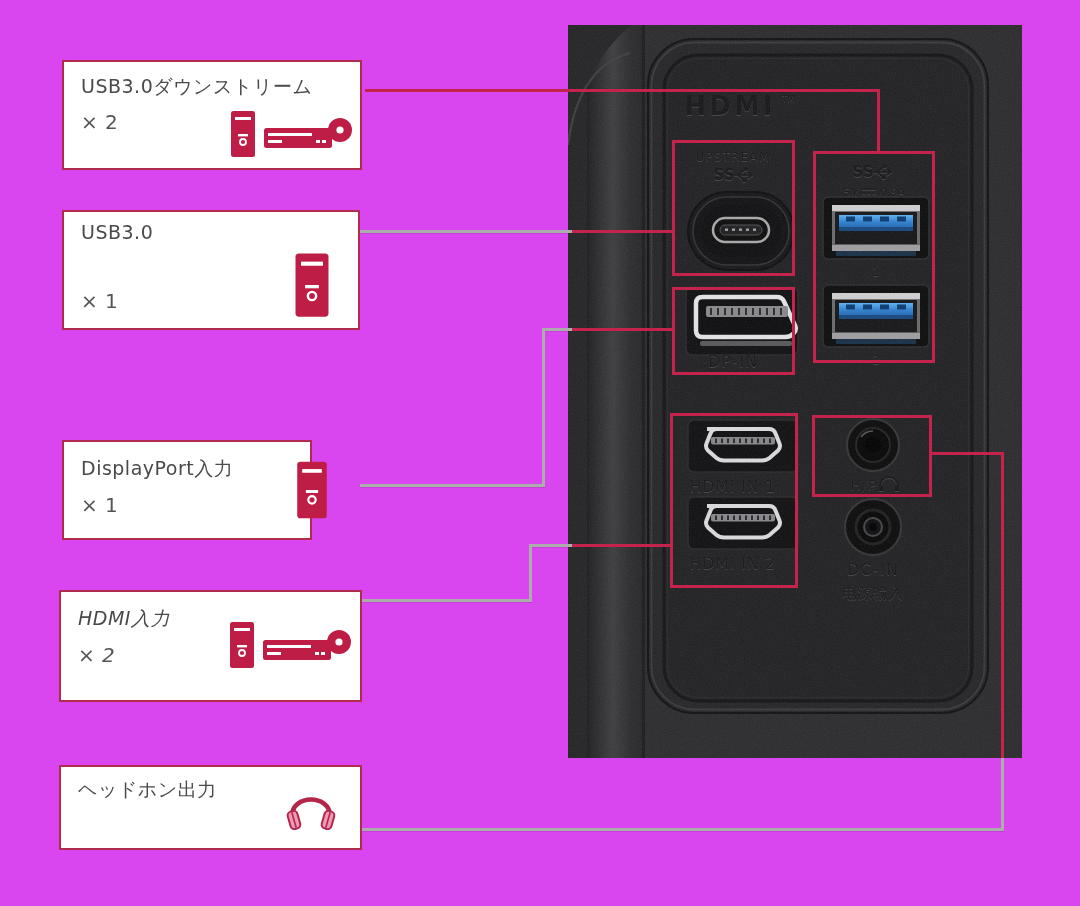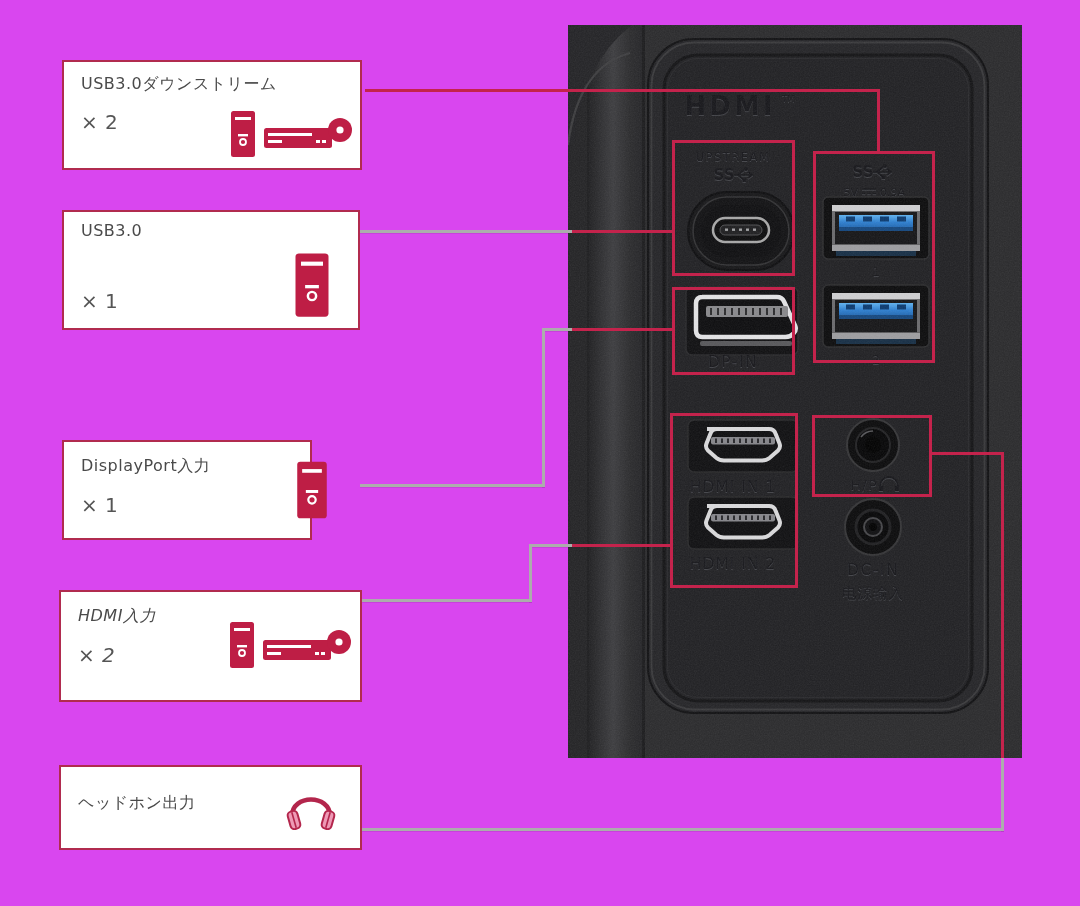--- a/index.html
+++ b/index.html
@@ -1,21 +1,21 @@
 <!DOCTYPE html>
 <html><head>
 <meta charset="utf-8">
 <style>
   html,body{margin:0;padding:0;background:#ffffff;}
   .stage{position:relative;width:1080px;height:906px;background:#d946ef;overflow:hidden;
          font-family:"DejaVu Sans","Liberation Sans",sans-serif;}
   
   .callout{position:absolute;background:#ffffff;border:2.5px solid #B12B4F;box-sizing:border-box;color:#4A4A4A;}
   .c-line{position:absolute;left:17px;white-space:nowrap;letter-spacing:0.5px;}
-  .c-title{font-size:16px;}
+  .c-title{font-size:19px;}
   .c-count{font-size:20px;color:#555555;}
   .c-icon{position:absolute;}
   
   .seg{position:absolute;}
   .seg.red{background:#C4234C;}
   .seg.gray{background:#ACACAC;box-shadow:0 1px 0 rgba(0,0,0,0.08);}
   
   .pbox{position:absolute;border:3px solid #C4234C;box-sizing:border-box;background:transparent;}
   
   .monitor{position:absolute;left:568px;top:25px;}
@@ -313,21 +313,21 @@
           <rect x="52" y="24" width="4" height="3"></rect>
           <rect x="58" y="24" width="4" height="3"></rect>
         <rect x="4" y="24" width="14" height="3"></rect>
         </g>
       <circle cx="76" cy="14" r="12" fill="#BE1E45"></circle>
       <circle cx="76" cy="14" r="3.6" fill="#ffffff"></circle>
     </svg>
   </div>
 
   <div class="callout" style="left:59px;top:765px;width:303px;height:85px;">
-    <div class="c-line c-title" style="top:26px;">ヘッドホン出力</div>
+    <div class="c-line c-title" style="top:10px;">ヘッドホン出力</div>
     <svg class="c-icon" style="left:224px;top:17px;" width="52" height="50" viewBox="0 0 52 50">
       <path d="M7,32 C7,10 45,10 45,32" stroke="#B3264C" stroke-width="4.5" fill="none"></path>
       <g transform="rotate(-16 9 36)">
         <rect x="4" y="27" width="10" height="18" rx="4" fill="#EE9AB6" stroke="#B3264C" stroke-width="2"></rect>
         <line x1="9" y1="28" x2="9" y2="44" stroke="#B3264C" stroke-width="1.6"></line>
       </g>
       <g transform="rotate(16 43 36)">
         <rect x="38" y="27" width="10" height="18" rx="4" fill="#EE9AB6" stroke="#B3264C" stroke-width="2"></rect>
         <line x1="43" y1="28" x2="43" y2="44" stroke="#B3264C" stroke-width="1.6"></line>
       </g>

